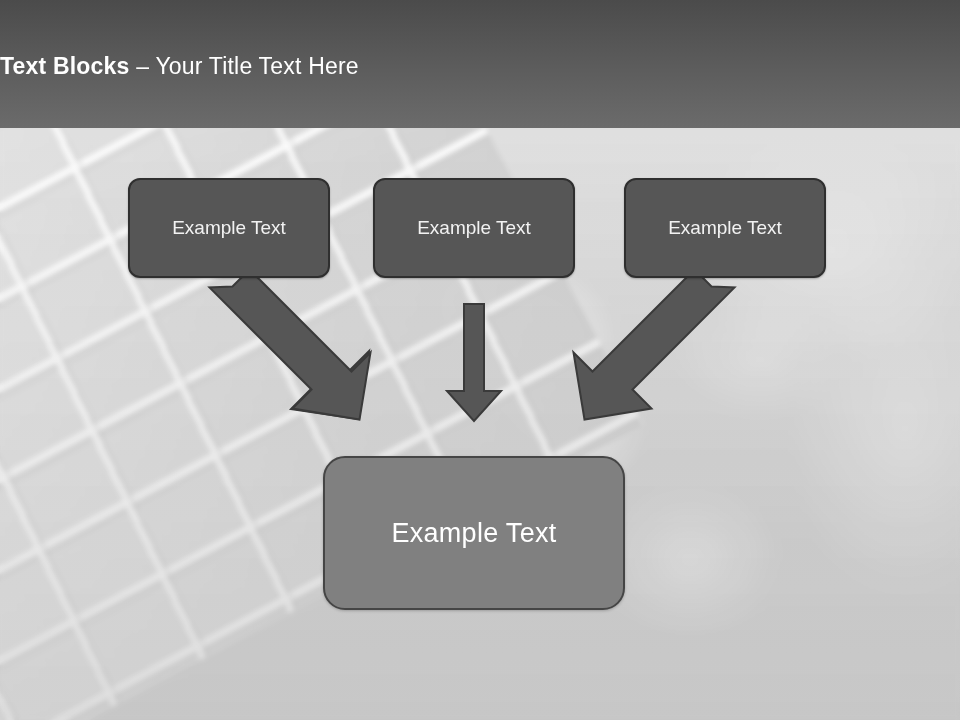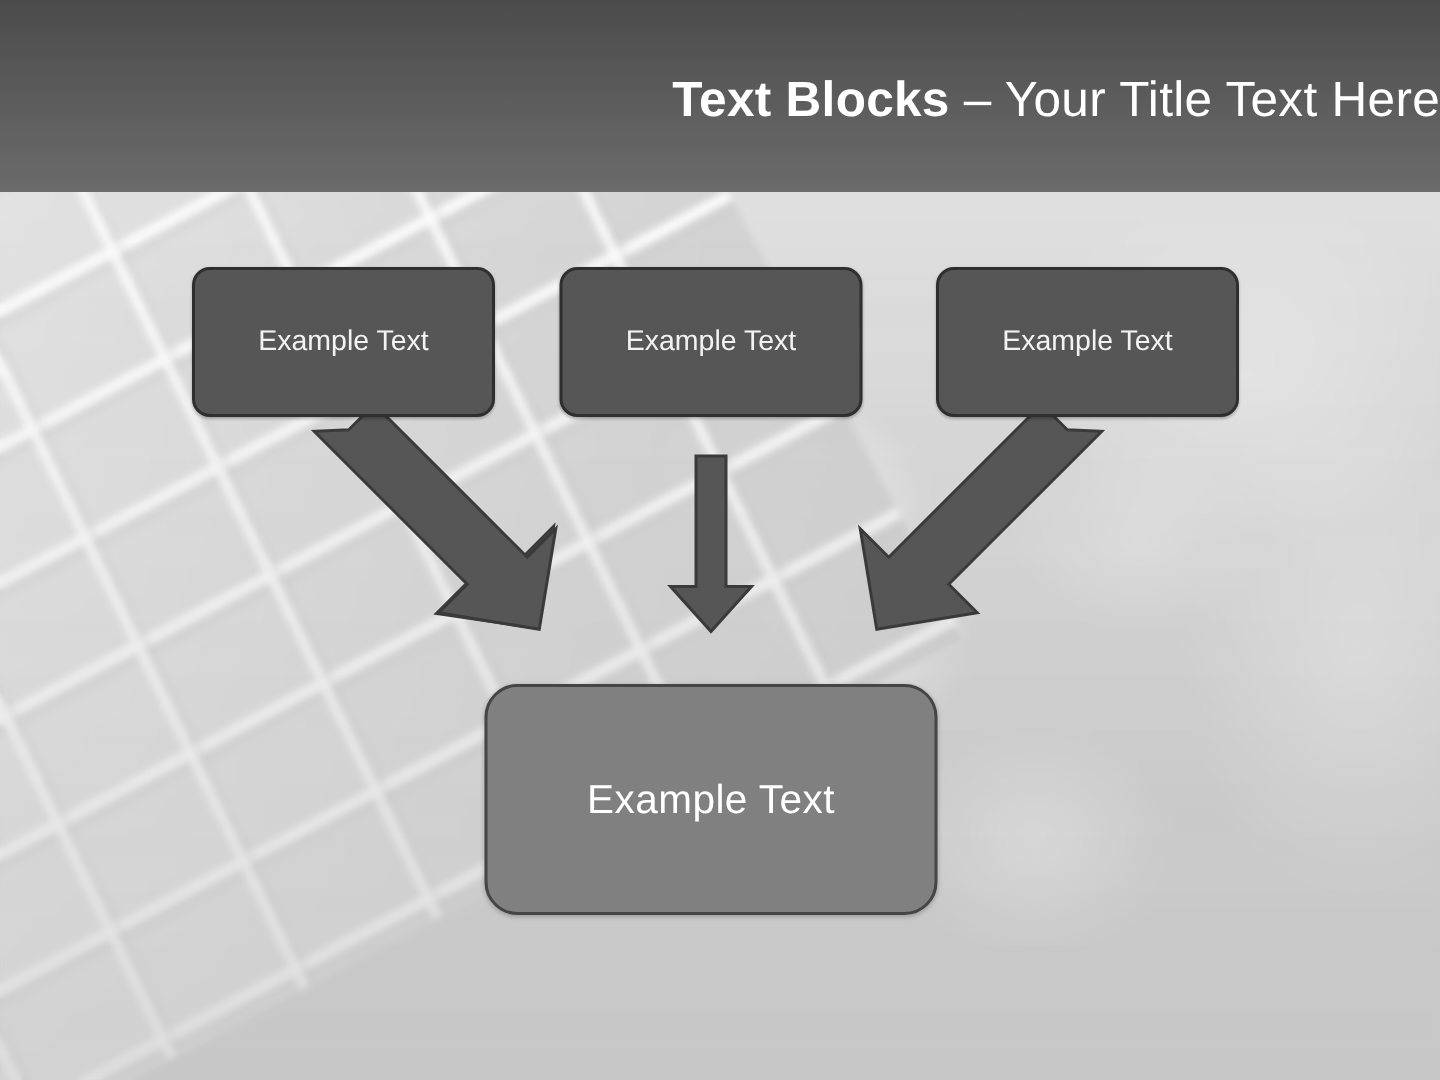--- a/index.html
+++ b/index.html
@@ -101,23 +101,23 @@
     width: 960px;
     height: 128px;
     background: linear-gradient(180deg, #4b4b4b 0%, #5d5d5d 55%, #6b6b6b 100%);
     z-index: 5;
   }
   .title-text {
     position: absolute;
     left: 0;
     right: 0;
     top: 46px;
-    text-align: right;
+    text-align: left;
     color: #ffffff;
-    font-size: 33px;
+    font-size: 23px;
     line-height: 40px;
     letter-spacing: 0.2px;
     white-space: nowrap;
   }
   .title-strong { font-weight: bold; }
   .title-rest   { font-weight: normal; }
 
   
   .shapes { position: absolute; inset: 0; z-index: 4; }
 

